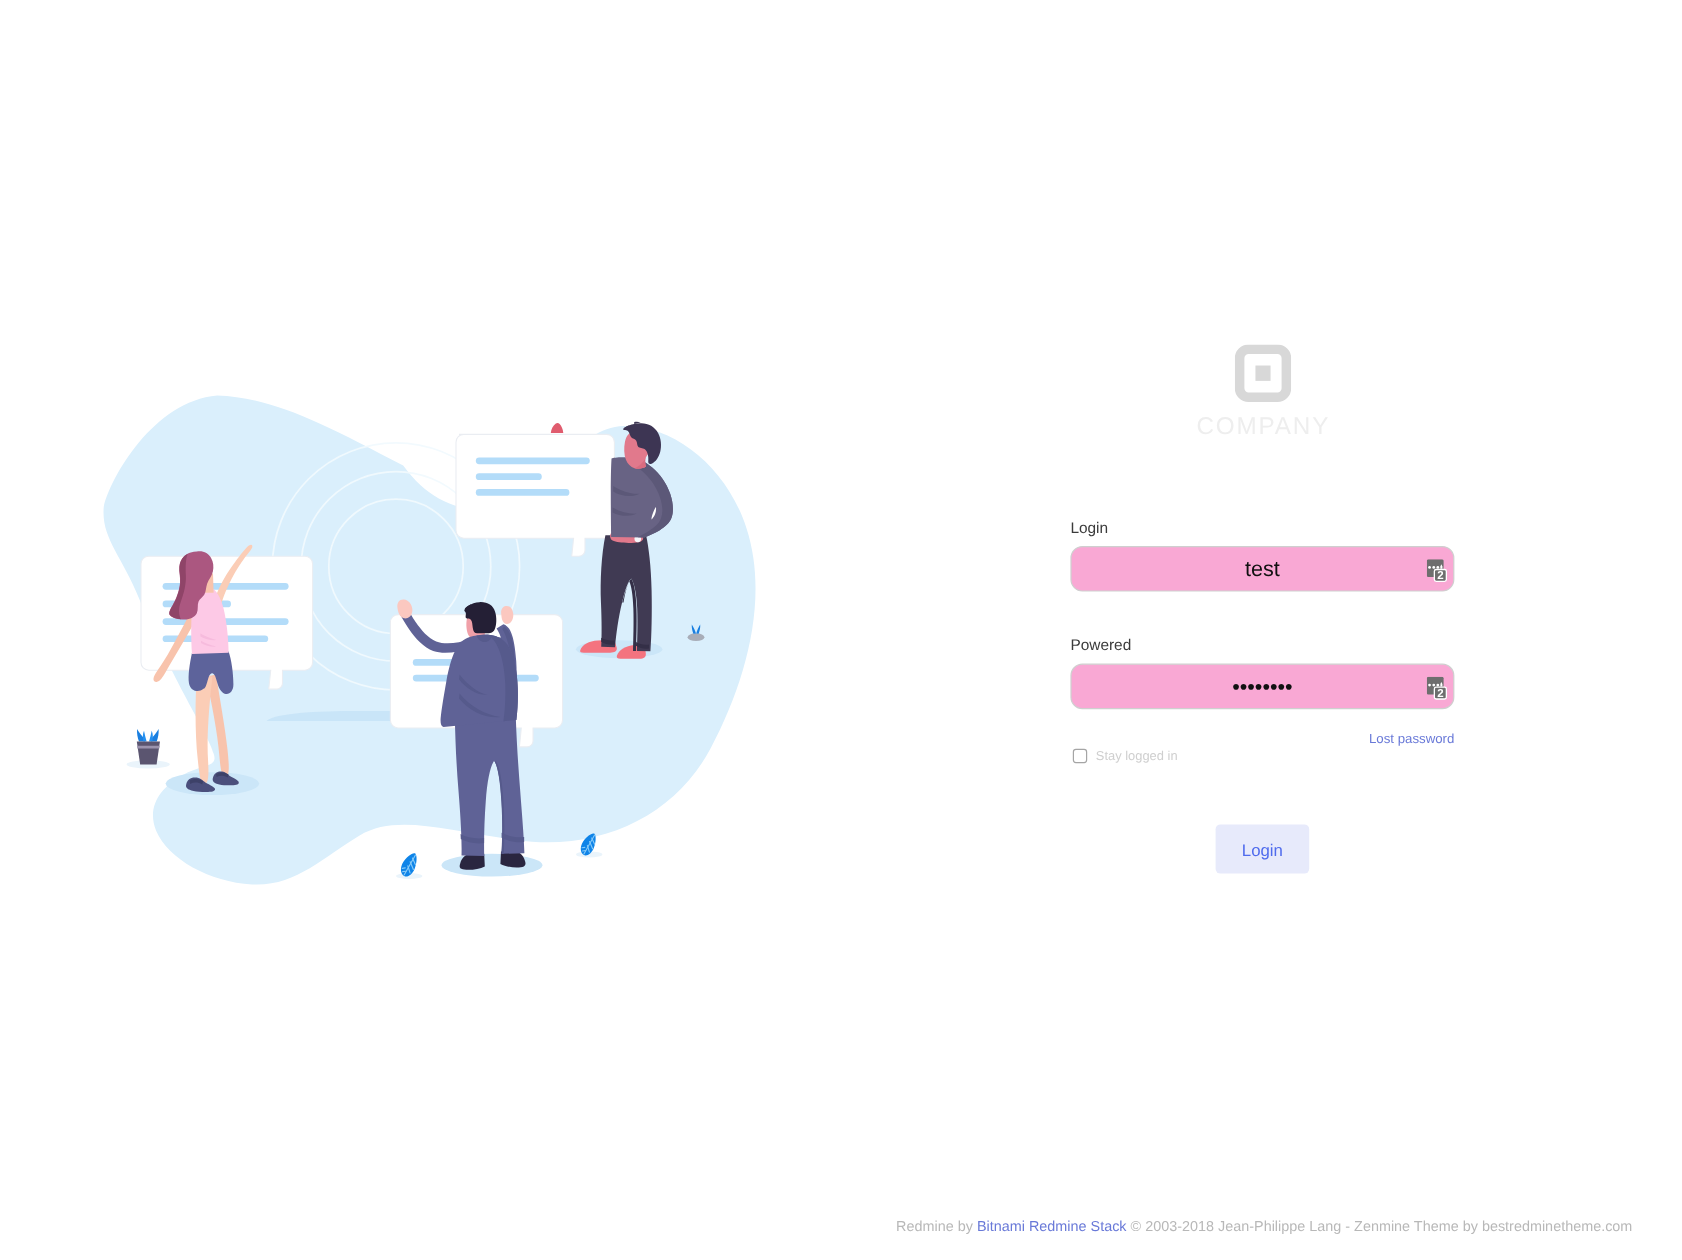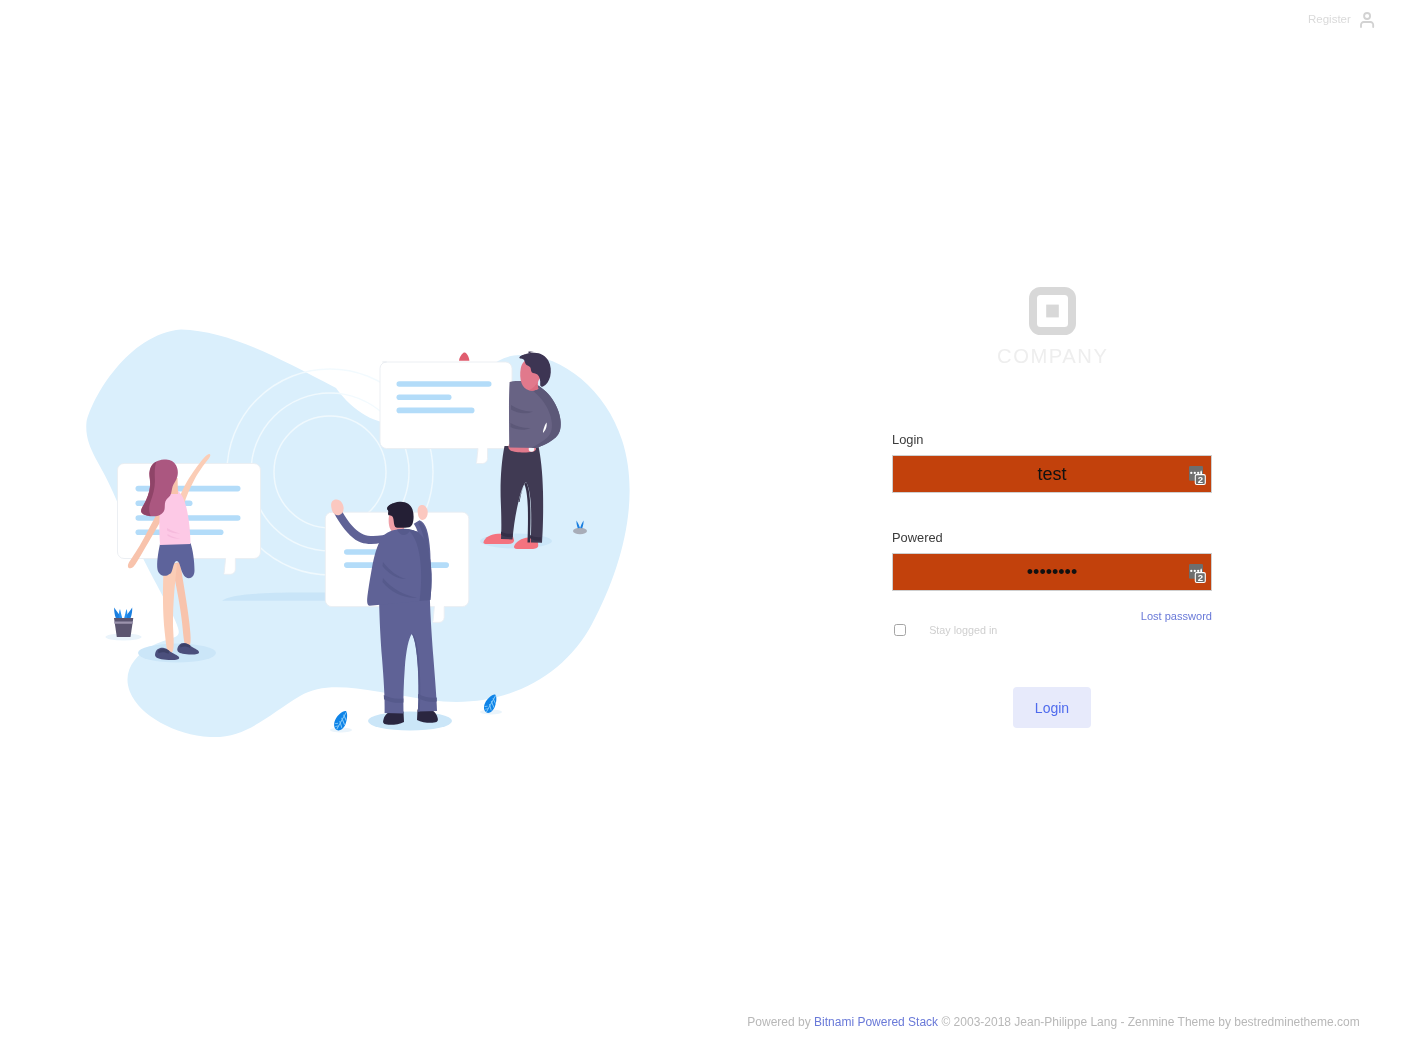--- a/index.html
+++ b/index.html
@@ -34,36 +34,36 @@
     font-size: 20.2px; letter-spacing: 1.55px; color: #eeeeee;
     margin-top: 11px; font-weight: 400; line-height: 1;
     text-indent: 1.55px;
   }
 
   .field-label {
     position: absolute; left: 0; font-size: 12.85px; color: #3b3b3b; line-height: 1;
   }
   .text-input {
     position: absolute; left: 0; width: 320px; height: 38px;
-    border: 1px solid #cfcfcf; border-radius: 0; background: #c2410c;
+    border: 1px solid #cfcfcf; border-radius: 10px; background: #f9a8d4;
     font-family: "Liberation Sans", sans-serif;
     font-size: 18px; color: #111; text-align: center;
     padding: 0 36px 0 36px;
     outline: none;
   }
   .pw-badge {
     position: absolute; width: 20px; height: 20px; pointer-events: none;
   }
 
   #lost-password {
     position: absolute; right: 0; font-size: 11.05px; color: #6979d8;
     text-decoration: none; line-height: 1; margin-left: 20px;
   }
   #stay-row {
-    position: absolute; left: 1.8px; display: flex; align-items: center; gap: 23px;
+    position: absolute; left: 1.8px; display: flex; align-items: center; gap: 7px;
   }
   #stay-box {
     width: 12.4px; height: 12.3px; border: 1.4px solid #a5a5a5; border-radius: 2.6px;
     background: #fff; display: block; flex: none;
   }
   #stay-label { font-size: 10.75px; color: #cfcfcf; line-height: 1; }
 
   #login-button {
     position: absolute; left: 121px; top: 687px; width: 78px; height: 41px;
     background: #e7eafb; border: none; border-radius: 4px;
@@ -79,29 +79,20 @@
   #footer a { color: #6979d8; text-decoration: none; }
 
   
   #illustration { position: absolute; left: 80px; top: 320px; width: 580px; height: 430px; }
 </style>
 </head>
 <body>
 
 <div id="page">
 
-  <div id="topbar">
-    <a id="register-link" href="#">
-      <span style="margin-top:4.3px">Register</span>
-      <svg id="register-icon" viewBox="0 0 14.2 16" fill="none" stroke="#d2d2d2" stroke-width="1.85" stroke-linecap="round" stroke-linejoin="round">
-        <path d="M1.0 15.0v-2.3a2.7 2.7 0 0 1 2.7-2.7h6.8a2.7 2.7 0 0 1 2.7 2.7v2.3"></path>
-        <circle cx="7.1" cy="3.95" r="3.0"></circle>
-      </svg>
-    </a>
-  </div>
 
   <div id="login-panel">
     <div id="logo-wrap">
       <svg id="logo-mark" viewBox="0 0 47 48">
         <rect x="4" y="4" width="39" height="40" rx="7.5" fill="none" stroke="#d8d8d8" stroke-width="8"></rect>
         <rect x="17.2" y="17.6" width="12.6" height="12.8" fill="#d8d8d8"></rect>
       </svg>
       <div id="logo-text">COMPANY</div>
     </div>
 
@@ -385,16 +376,16 @@
 
       <ellipse cx="580" cy="531" rx="7" ry="3.2" fill="#a8adb8"></ellipse>
       <path d="M576.5 520.5 C 578 523, 579.3 525.5, 580 528 L 577.8 528.2 C 576.8 525.5, 576.3 523, 576.5 520.5 Z
         M583.5 520.5 C 582 523, 580.8 525.5, 580.2 528 L 582.2 528.2 C 583.2 525.5, 583.7 523, 583.5 520.5 Z" fill="#1a7fe0"></path>
 
       <path d="M459 360.8 C 459.2 357.8, 461 354.5, 463.2 352.9 C 464.4 352.1, 465.5 352.4, 466.4 353.4 C 468 355.1, 469.2 358, 469.4 360.8 Z" fill="#e05c6e"></path>
     </g>
   </svg>
 
   <div id="footer">
-    <span>Powered by </span><a href="#">Bitnami Powered Stack</a><span> © 2003-2018 Jean-Philippe Lang - Zenmine Theme by bestredminetheme.com</span>
+    <span>Redmine by </span><a href="#">Bitnami Redmine Stack</a><span> © 2003-2018 Jean-Philippe Lang - Zenmine Theme by bestredminetheme.com</span>
   </div>
 
 </div>
 
 </body></html>

